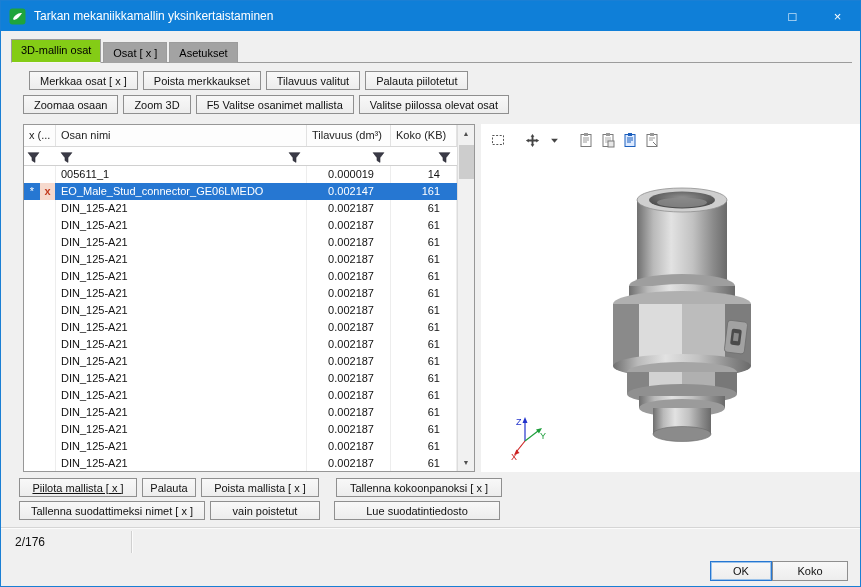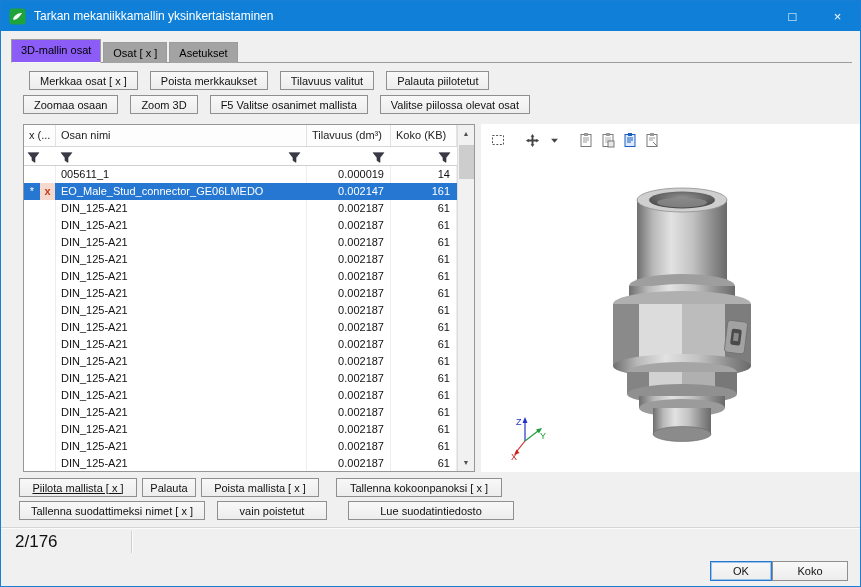--- a/index.html
+++ b/index.html
@@ -15,24 +15,24 @@
   .title-text { color:#fff; font-size:12px; white-space:nowrap; }
   .winbtns { margin-left:auto; display:flex; height:30px; }
   .winbtn { width:45px; height:30px; display:flex; align-items:center; justify-content:center;
     color:#fff; font-size:13px; cursor:default; }
 
   
   .tabstrip { display:flex; margin:8px 8px 0 10px; height:24px; align-items:flex-end;
     border-bottom:1px solid #9c9c9c; flex:0 0 auto; }
   .tab { font-size:11px; padding:4px 9px 3px 9px; border:1px solid #9c9c9c; border-bottom:none;
     background:#a3a3a3; margin-right:2px; position:relative; top:1px; height:21px; }
-  .tab.active { background:#8b5cf6; height:24px; border-bottom:1px solid #f5f5f5; }
-
-  
-  .btnrow { display:flex; gap:12px; flex:0 0 auto; }
+  .tab.active { background:#84cc16; height:24px; border-bottom:1px solid #f5f5f5; }
+
+  
+  .btnrow { display:flex; gap:5px; flex:0 0 auto; }
   #toolbar-row1 { margin:8px 0 0 28px; }
   #toolbar-row2 { margin:5px 0 0 22px; }
   .btn { font-family:"Liberation Sans",sans-serif; font-size:11px; height:19px;
     padding:1px 10px; background:linear-gradient(#f8f8f8,#ededed); border:1px solid #8f8f8f;
     color:#111; white-space:nowrap; cursor:default; }
 
   
   .main { display:flex; margin:10px 0 0 22px; height:348px; flex:0 0 auto; }
 
   
@@ -45,21 +45,21 @@
   .tfilter { position:relative; width:433px; height:19px; border-bottom:1px solid #d0d0d0;
     background:#fff; }
   .funnel { position:absolute; top:3px; width:13px; height:13px; display:block; }
   .tbody { width:433px; }
   .trow { display:grid; grid-template-columns:16px 16px 1fr 84px 66px; height:17px;
     font-size:11px; line-height:16px; color:#111; background:#fff; }
   .tcell { white-space:nowrap; overflow:hidden; border-right:1px solid #ededed; }
   .cell-marker { text-align:center; border-right:none; }
   .cell-x { text-align:center; }
   .cell-name { padding-left:5px; }
-  .cell-volume, .cell-size { text-align:right; padding-right:6px; }
+  .cell-volume, .cell-size { text-align:right; padding-right:16px; }
   .trow.selected { background:#2677d2; color:#fff; }
   .trow.selected .tcell { border-right-color:#2677d2; }
   .trow.selected .cell-x { background:#f6d9cd; color:#c23a1e; font-weight:bold; }
 
   
   .vscroll { position:absolute; top:0; right:0; bottom:0; width:17px; background:#f1f1f1;
     border-left:1px solid #dcdcdc; }
   .sb-btn { height:17px; display:flex; align-items:center; justify-content:center;
     font-size:7px; color:#505050; background:#f1f1f1; }
   .sb-down { position:absolute; bottom:0; left:0; right:0; }
@@ -84,21 +84,21 @@
   #bottom-row1 .btn:nth-child(3){ width:118px; }
   #bottom-row1 .btn:nth-child(4){ width:166px; margin-left:12px; }
   #bottom-row2 .btn:nth-child(1){ width:186px; }
   #bottom-row2 .btn:nth-child(2){ width:110px; }
   #bottom-row2 .btn:nth-child(3){ width:166px; margin-left:9px; }
 
   
   .hsep { margin-top:7px; border-top:1px solid #d5d5d5; border-bottom:1px solid #fbfbfb;
     flex:0 0 auto; }
   .statusbar { height:26px; display:flex; align-items:center; padding-left:14px;
-    font-size:17px; color:#111; flex:0 0 auto; position:relative; }
+    font-size:12px; color:#111; flex:0 0 auto; position:relative; }
   .status-vsep { position:absolute; left:130px; top:2px; bottom:2px;
     border-left:1px solid #d0d0d0; border-right:1px solid #fbfbfb; }
   .footer { display:flex; justify-content:flex-end; padding:6px 12px 0 0;
     flex:0 0 auto; }
   .footer .btn { height:20px; }
   .ok-btn { width:62px; border:1px solid #2677d2; box-shadow:0 0 0 1px #9cc3ea inset; }
   .help-btn { width:76px; }
 </style>
 </head>
 <body>

